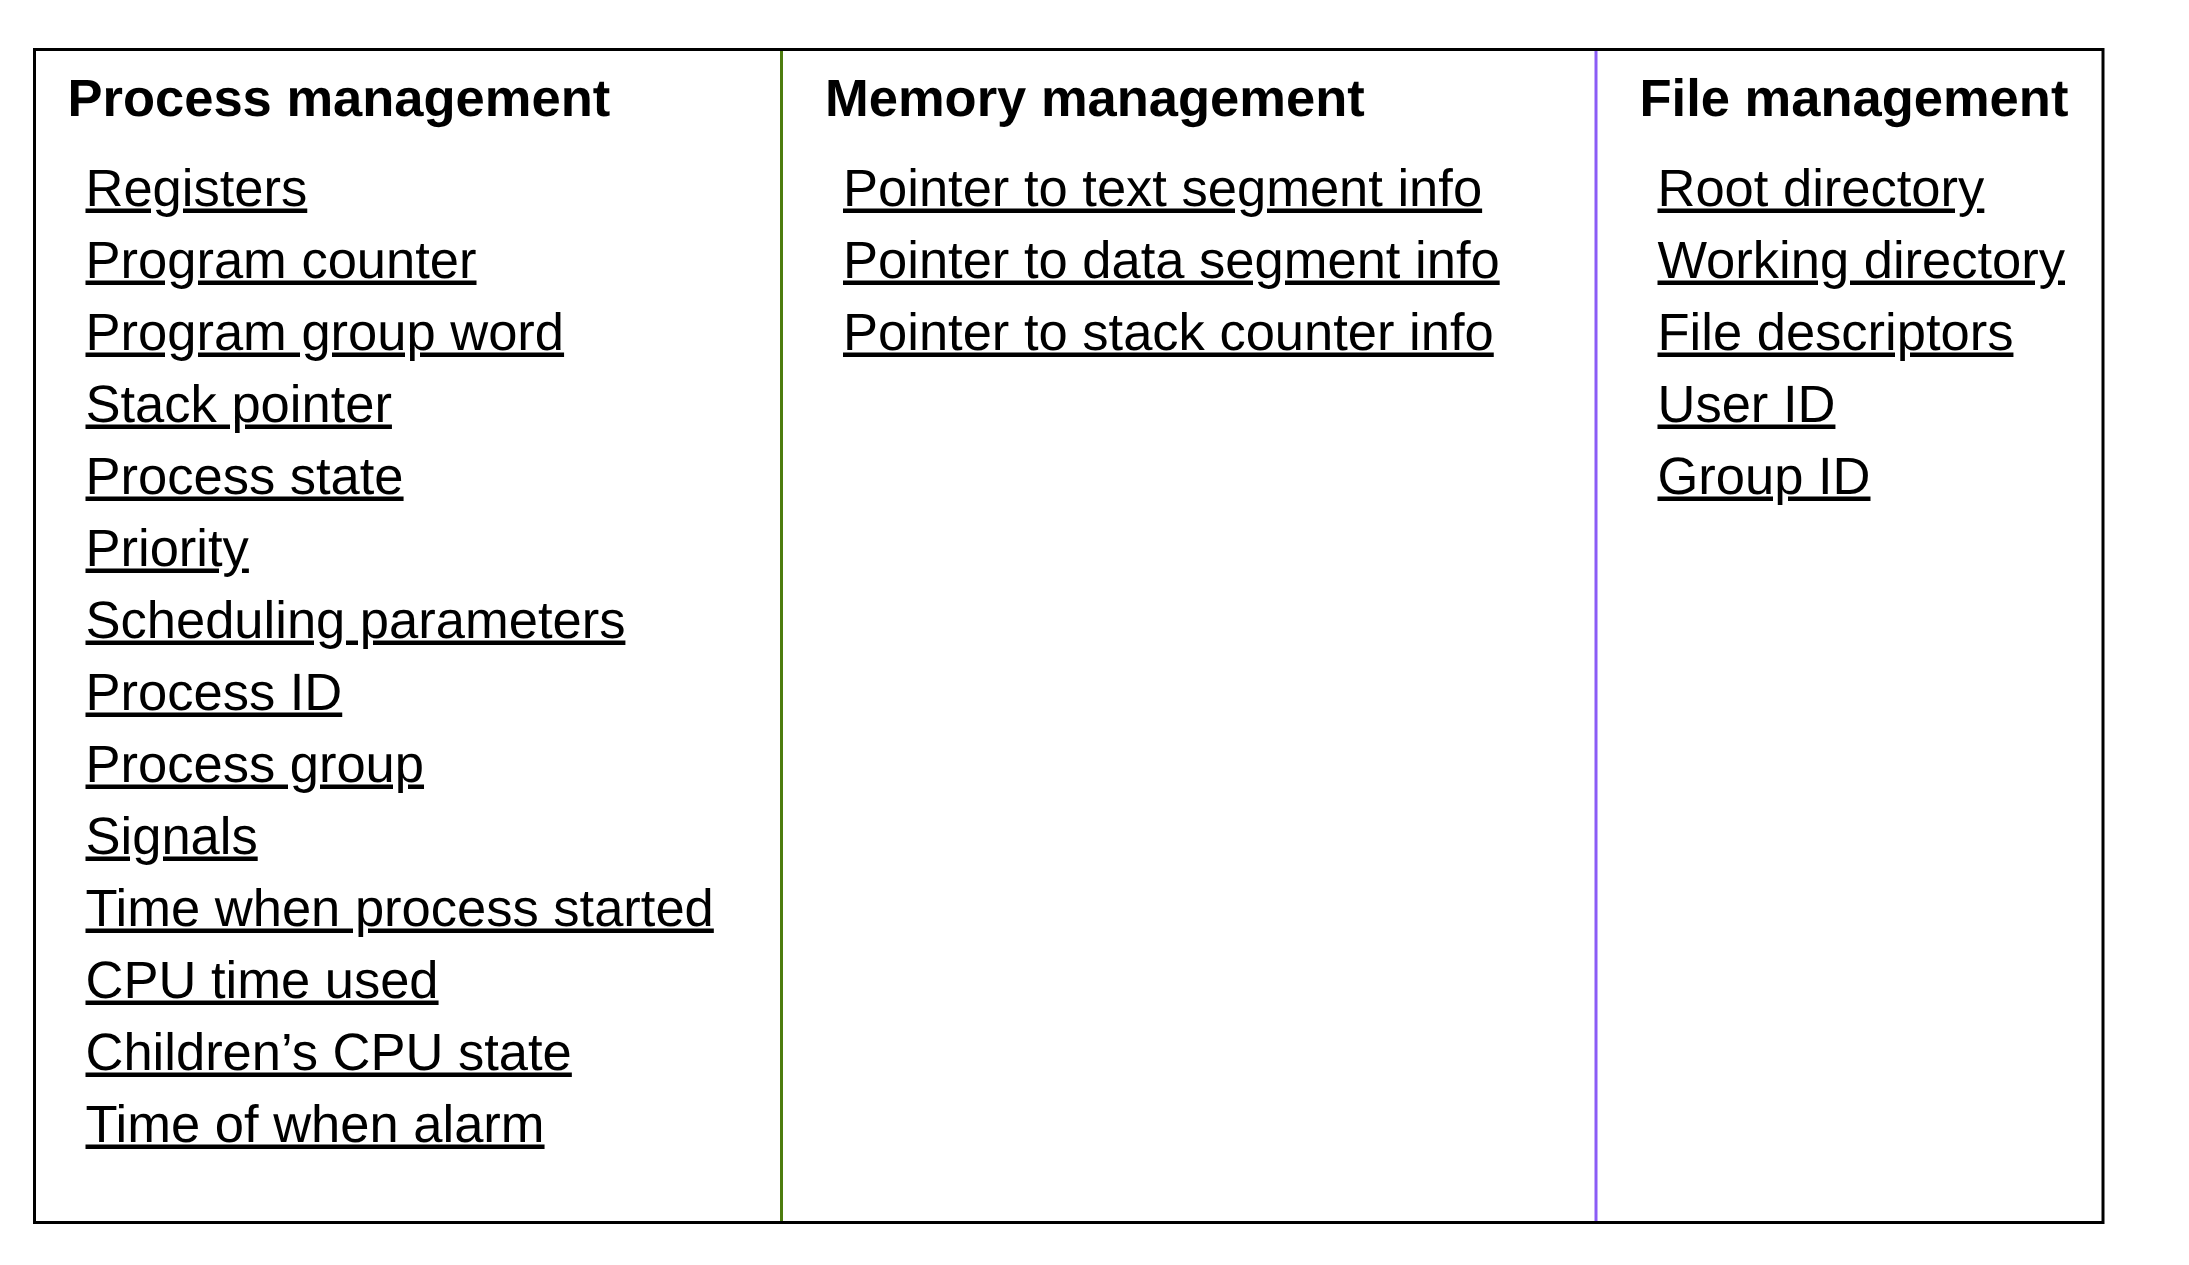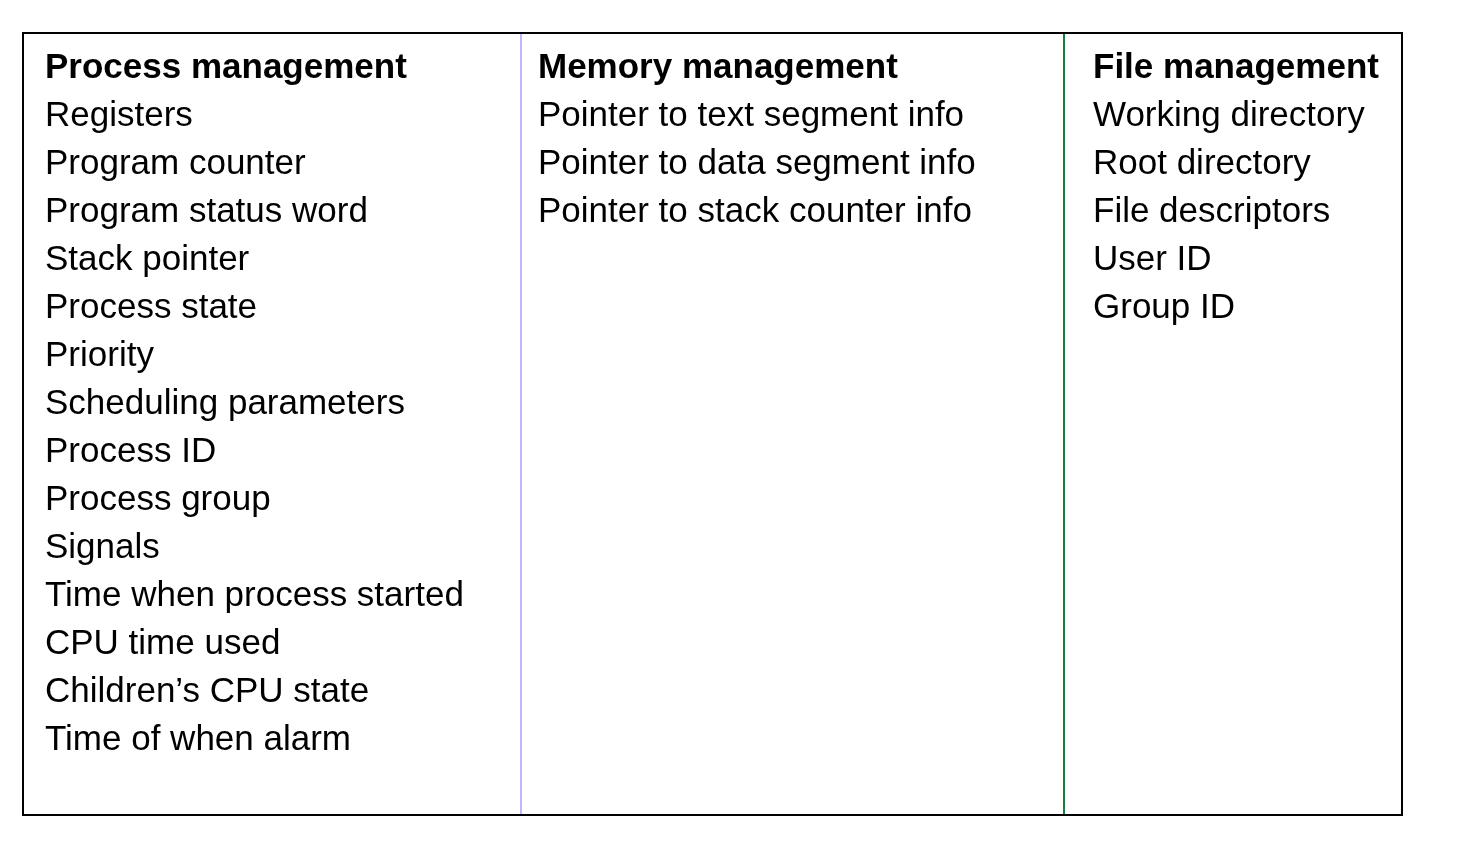--- a/index.html
+++ b/index.html
@@ -29,51 +29,52 @@
     padding-top: 8px;
     overflow: hidden;
   }
   .col-1 {
     flex: 0 0 496px;
     padding-left: 21px;
     border-radius: 31px;
   }
   .col-2 {
     flex: 0 0 543px;
-    border-left: 2px solid #c4b5fd;
-    padding-left: 16px;
+    border-left: 2px solid #4d7c0f;
+    padding-left: 28px;
   }
   .col-3 {
     flex: 1 1 auto;
-    border-left: 2px solid #15803d;
+    border-left: 2px solid #8b5cf6;
     padding-left: 28px;
   }
   .hdr {
     font-weight: bold;
     white-space: nowrap;
   }
   ul.items {
     list-style: none;
-    margin: 0;
+    margin: 12px;
     padding: 0;
+    text-decoration: underline;
   }
   ul.items li {
     white-space: nowrap;
   }
 </style>
 </head>
 <body>
 
 <div class="figure">
   <div class="col col-1">
     <div class="hdr">Process management</div>
     <ul class="items">
         <li>Registers</li>
         <li>Program counter</li>
-        <li>Program status word</li>
+        <li>Program group word</li>
         <li>Stack pointer</li>
         <li>Process state</li>
         <li>Priority</li>
         <li>Scheduling parameters</li>
         <li>Process ID</li>
         <li>Process group</li>
         <li>Signals</li>
         <li>Time when process started</li>
         <li>CPU time used</li>
         <li>Children’s CPU state</li>
@@ -84,20 +85,20 @@
     <div class="hdr">Memory management</div>
     <ul class="items">
         <li>Pointer to text segment info</li>
         <li>Pointer to data segment info</li>
         <li>Pointer to stack counter info</li>
       </ul>
   </div>
   <div class="col col-3">
     <div class="hdr">File management</div>
     <ul class="items">
+        <li>Root directory</li>
         <li>Working directory</li>
-        <li>Root directory</li>
         <li>File descriptors</li>
         <li>User ID</li>
         <li>Group ID</li>
       </ul>
   </div>
 </div>
 
 </body></html>

